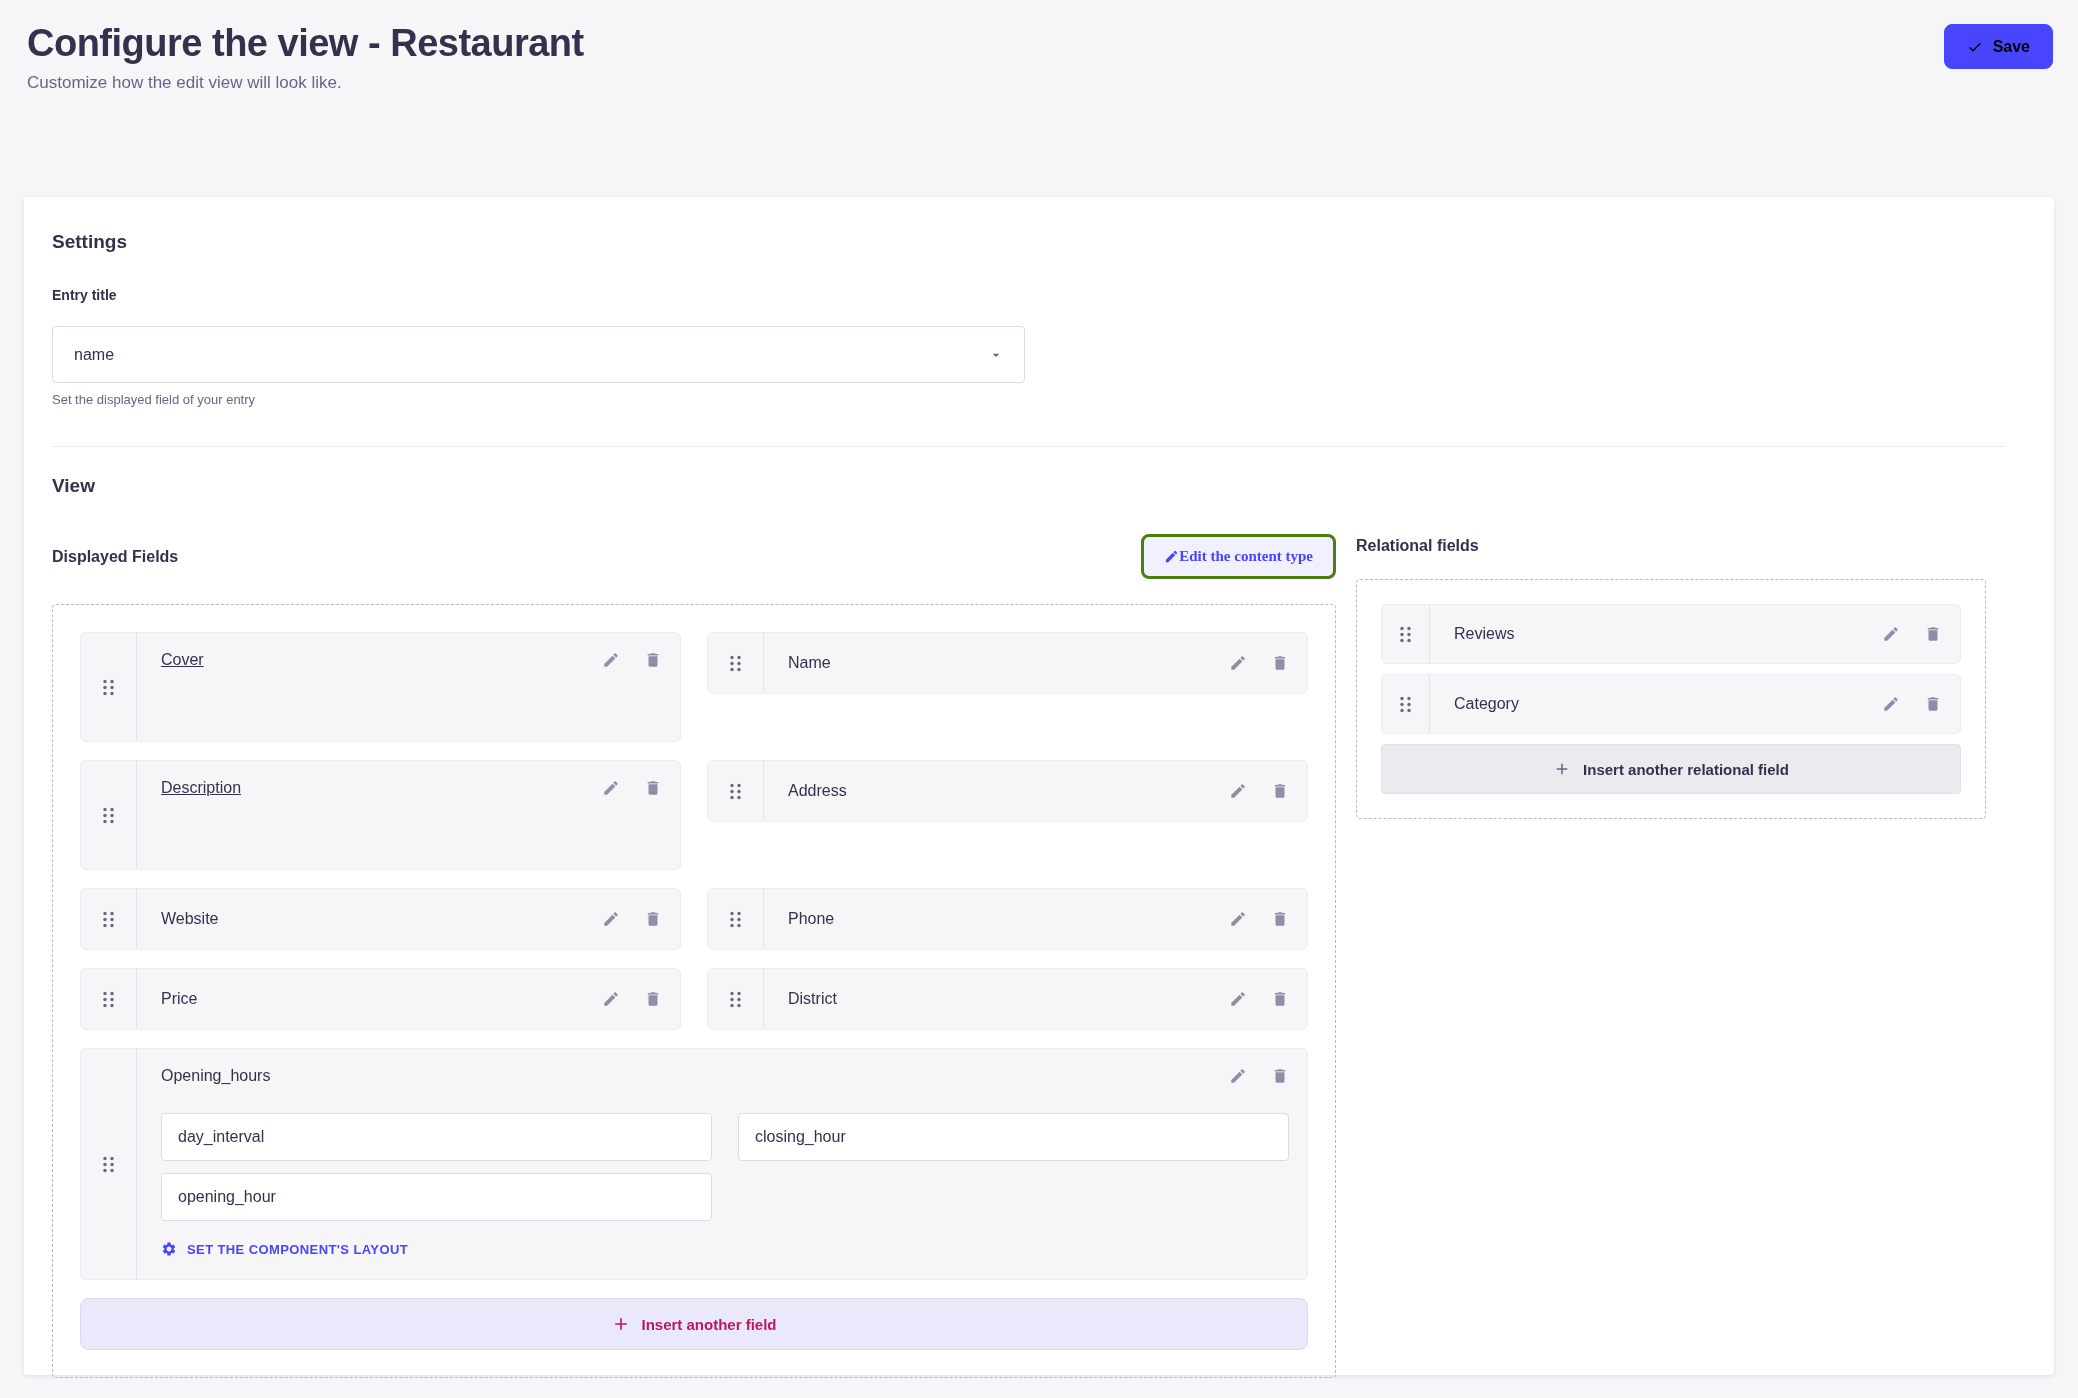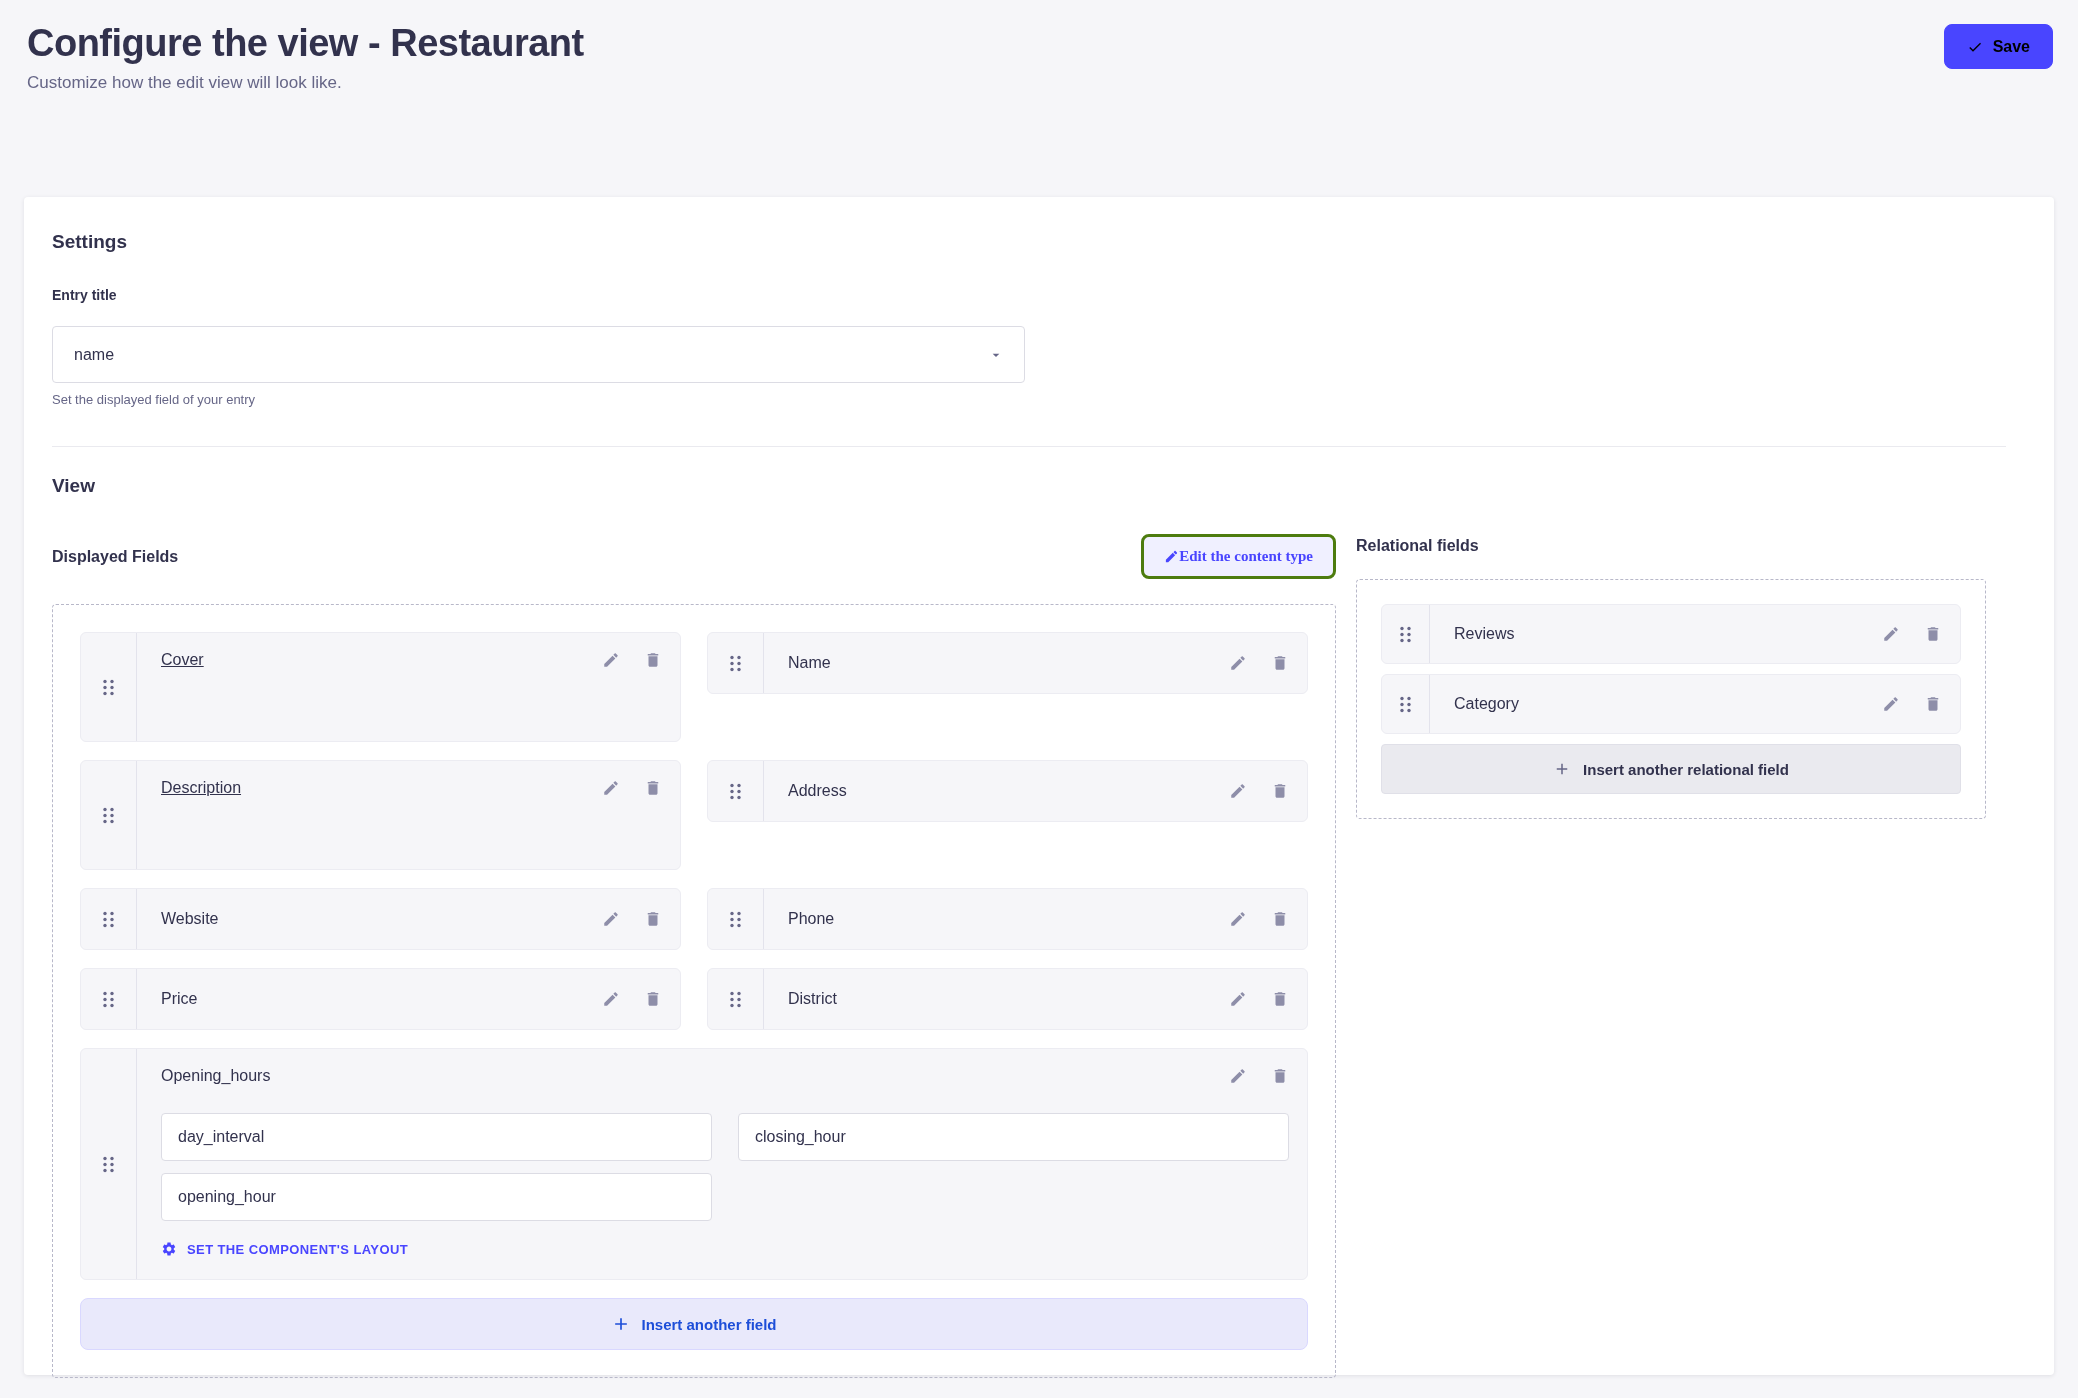--- a/index.html
+++ b/index.html
@@ -145,21 +145,21 @@
     background:none; border:none; cursor:pointer;
     color:#4945ff; font-size:13px; font-weight:700; letter-spacing:0.4px;
     font-family:"Liberation Sans", sans-serif;
   }
   .layout-link svg { width:16px; height:16px; }
 
   .insert-field-btn {
     margin-top:18px; width:100%; height:52px;
     display:flex; align-items:center; justify-content:center; gap:10px;
     background:#e9e9fb; border:1px solid #d9d8ff; border-radius:8px;
-    color:#1d4ed8; font-size:15px; font-weight:700; cursor:pointer;
+    color:#be185d; font-size:15px; font-weight:700; cursor:pointer;
     font-family:"Liberation Sans", sans-serif;
   }
   .insert-field-btn svg { width:20px; height:20px; }
 
   
   .rel-card { margin-bottom:10px; height:60px; }
   .rel-card .drag-col { width:48px; flex:0 0 48px; }
   .insert-rel-btn {
     margin-top:4px; width:100%; height:50px;
     display:flex; align-items:center; justify-content:center; gap:12px;

